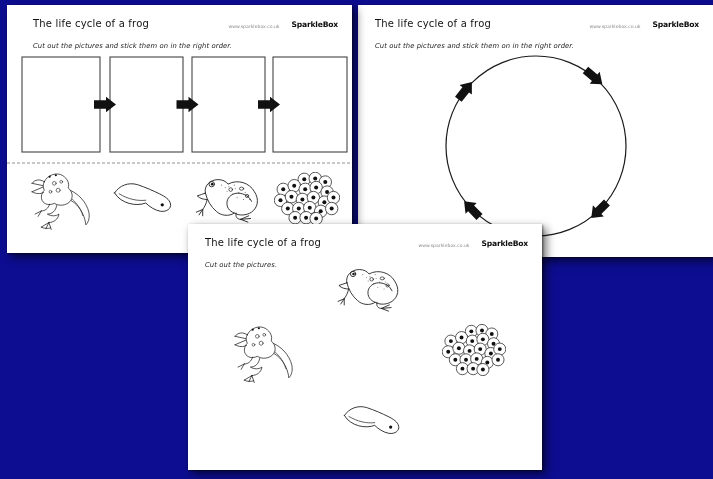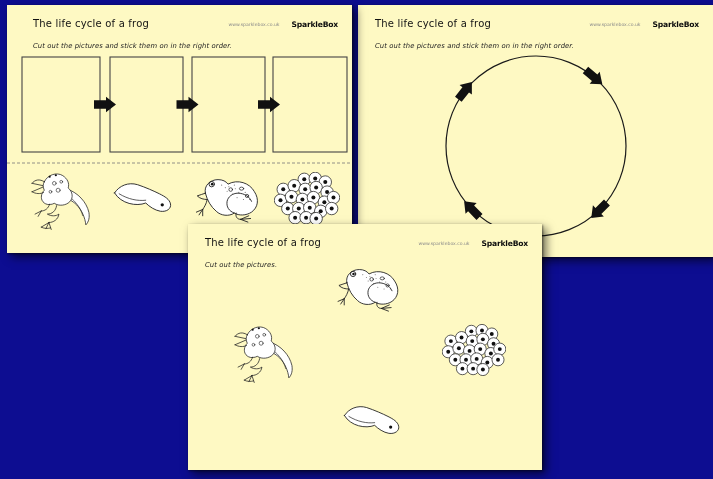--- a/index.html
+++ b/index.html
@@ -2,39 +2,39 @@
 <html><head>
 <meta charset="utf-8">
 <style>
   html,body{margin:0;padding:0;}
   body{
     width:713px;height:479px;position:relative;overflow:hidden;
     background:#0d0d91;
     font-family:"DejaVu Sans", sans-serif;
   }
   .page{
-    position:absolute;background:#fef9c3;
+    position:absolute;background:#ffffff;
     box-shadow:4px 4px 9px rgba(0,0,0,0.6), 1px 1px 2px rgba(0,0,0,0.45);
   }
   #page1{left:7px;top:5px;width:345px;height:248px;z-index:2;}
   #page2{left:358px;top:5px;width:355px;height:252px;z-index:1;}
   #page3{left:188px;top:224px;width:354px;height:246px;z-index:3;}
   .ws-title{
     position:absolute;left:26px;top:13px;
     font-size:10px;color:#131313;letter-spacing:0.2px;white-space:nowrap;
   }
   #page2 .ws-title, #page3 .ws-title{left:17px;}
   .ws-instruction{
     position:absolute;left:26px;top:37px;
     font-size:6.8px;color:#222;letter-spacing:0.1px;white-space:nowrap;font-style:italic;
   }
   #page2 .ws-instruction, #page3 .ws-instruction{left:17px;}
   .logo{
     position:absolute;right:14px;top:15px;white-space:nowrap;
-    display:flex;align-items:center;gap:12px;
+    display:flex;align-items:flex-end;gap:12px;
   }
   .logo-url{font-size:4.6px;color:#8a8a8a;}
   .logo-brand{font-size:7.6px;font-weight:bold;color:#0d0d0d;letter-spacing:-0.2px;}
   svg.art{position:absolute;left:0;top:0;}
   .l{fill:none;stroke:#222;stroke-width:1;stroke-linecap:round;stroke-linejoin:round;}
   .f{fill:#fff;}
   .thin{stroke-width:0.8;}
 </style>
 </head>
 <body>

